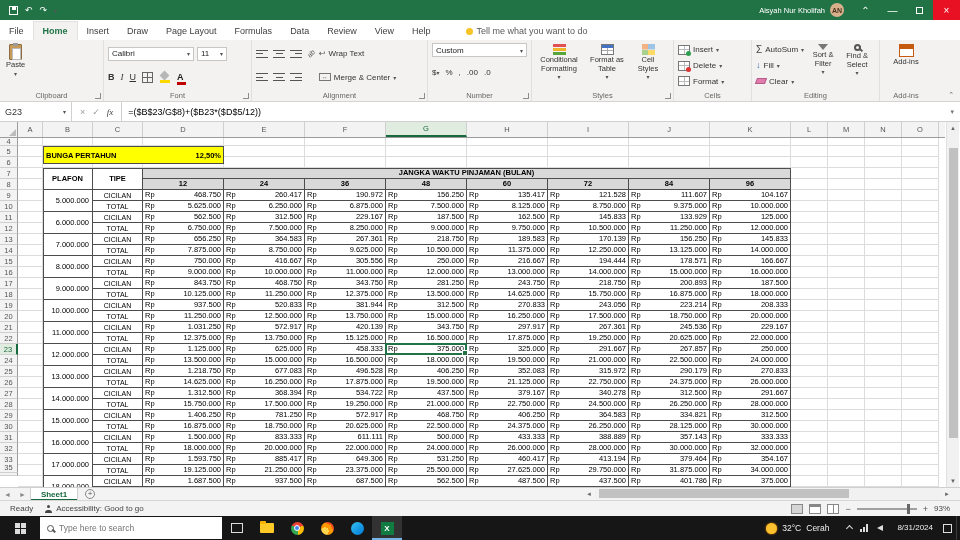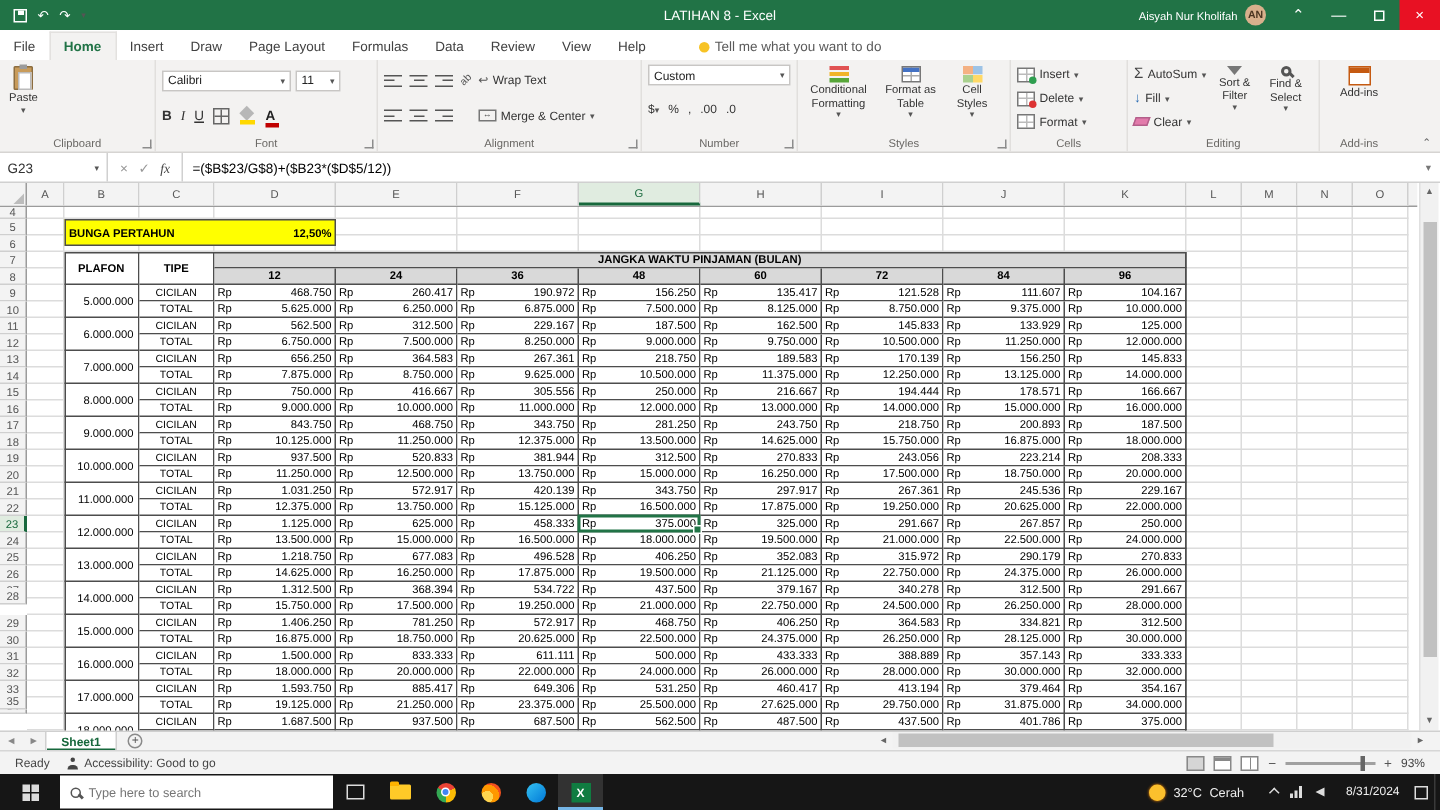--- a/index.html
+++ b/index.html
@@ -160,21 +160,20 @@
 
 <div id="root">
 
   <div id="titlebar">
     <div class="qat">
       <span class="ic ic-save"></span>
       <span>↶</span>
       <span>↷</span>
       <span class="arrow">▾</span>
     </div>
-    <div id="title-text">LATIHAN 8 - Excel</div>
     <div class="tb-right">
       <span class="tb-user">Aisyah Nur Kholifah</span>
       <span class="avatar">AN</span>
       <span class="winbtn">⌃</span>
       <span class="winbtn">—</span>
       <span class="winbtn">
           <span class="maxsq"></span>
         </span>
       <span class="winbtn close">×</span>
     </div>
@@ -486,21 +485,21 @@
         <div class="rowhead" style="top: 151px; height: 11px;">18</div>
         <div class="rowhead" style="top: 162px; height: 11px;">19</div>
         <div class="rowhead" style="top: 173px; height: 11px;">20</div>
         <div class="rowhead" style="top: 184px; height: 11px;">21</div>
         <div class="rowhead" style="top: 195px; height: 11px;">22</div>
         <div class="rowhead sel" style="top: 206px; height: 11px;">23</div>
         <div class="rowhead" style="top: 217px; height: 11px;">24</div>
         <div class="rowhead" style="top: 228px; height: 11px;">25</div>
         <div class="rowhead" style="top: 239px; height: 11px;">26</div>
         <div class="rowhead" style="top: 250px; height: 11px;">27</div>
-        <div class="rowhead" style="top: 254px; height: 11px;">28</div>
+        <div class="rowhead" style="top: 261px; height: 11px;">28</div>
         <div class="rowhead" style="top: 272px; height: 11px;">29</div>
         <div class="rowhead" style="top: 283px; height: 11px;">30</div>
         <div class="rowhead" style="top: 294px; height: 11px;">31</div>
         <div class="rowhead" style="top: 305px; height: 11px;">32</div>
         <div class="rowhead" style="top: 316px; height: 11px;">33</div>
         <div class="rowhead" style="top: 327px; height: 11px;">34</div>
         <div class="rowhead" style="top: 324px; height: 11px;">35</div>
         <div class="yellow" style="left: 43px; top: 8px; width: 181px; height: 11px;">
           <div class="ylab">BUNGA PERTAHUN</div>
           <div class="yval">12,50%</div>

